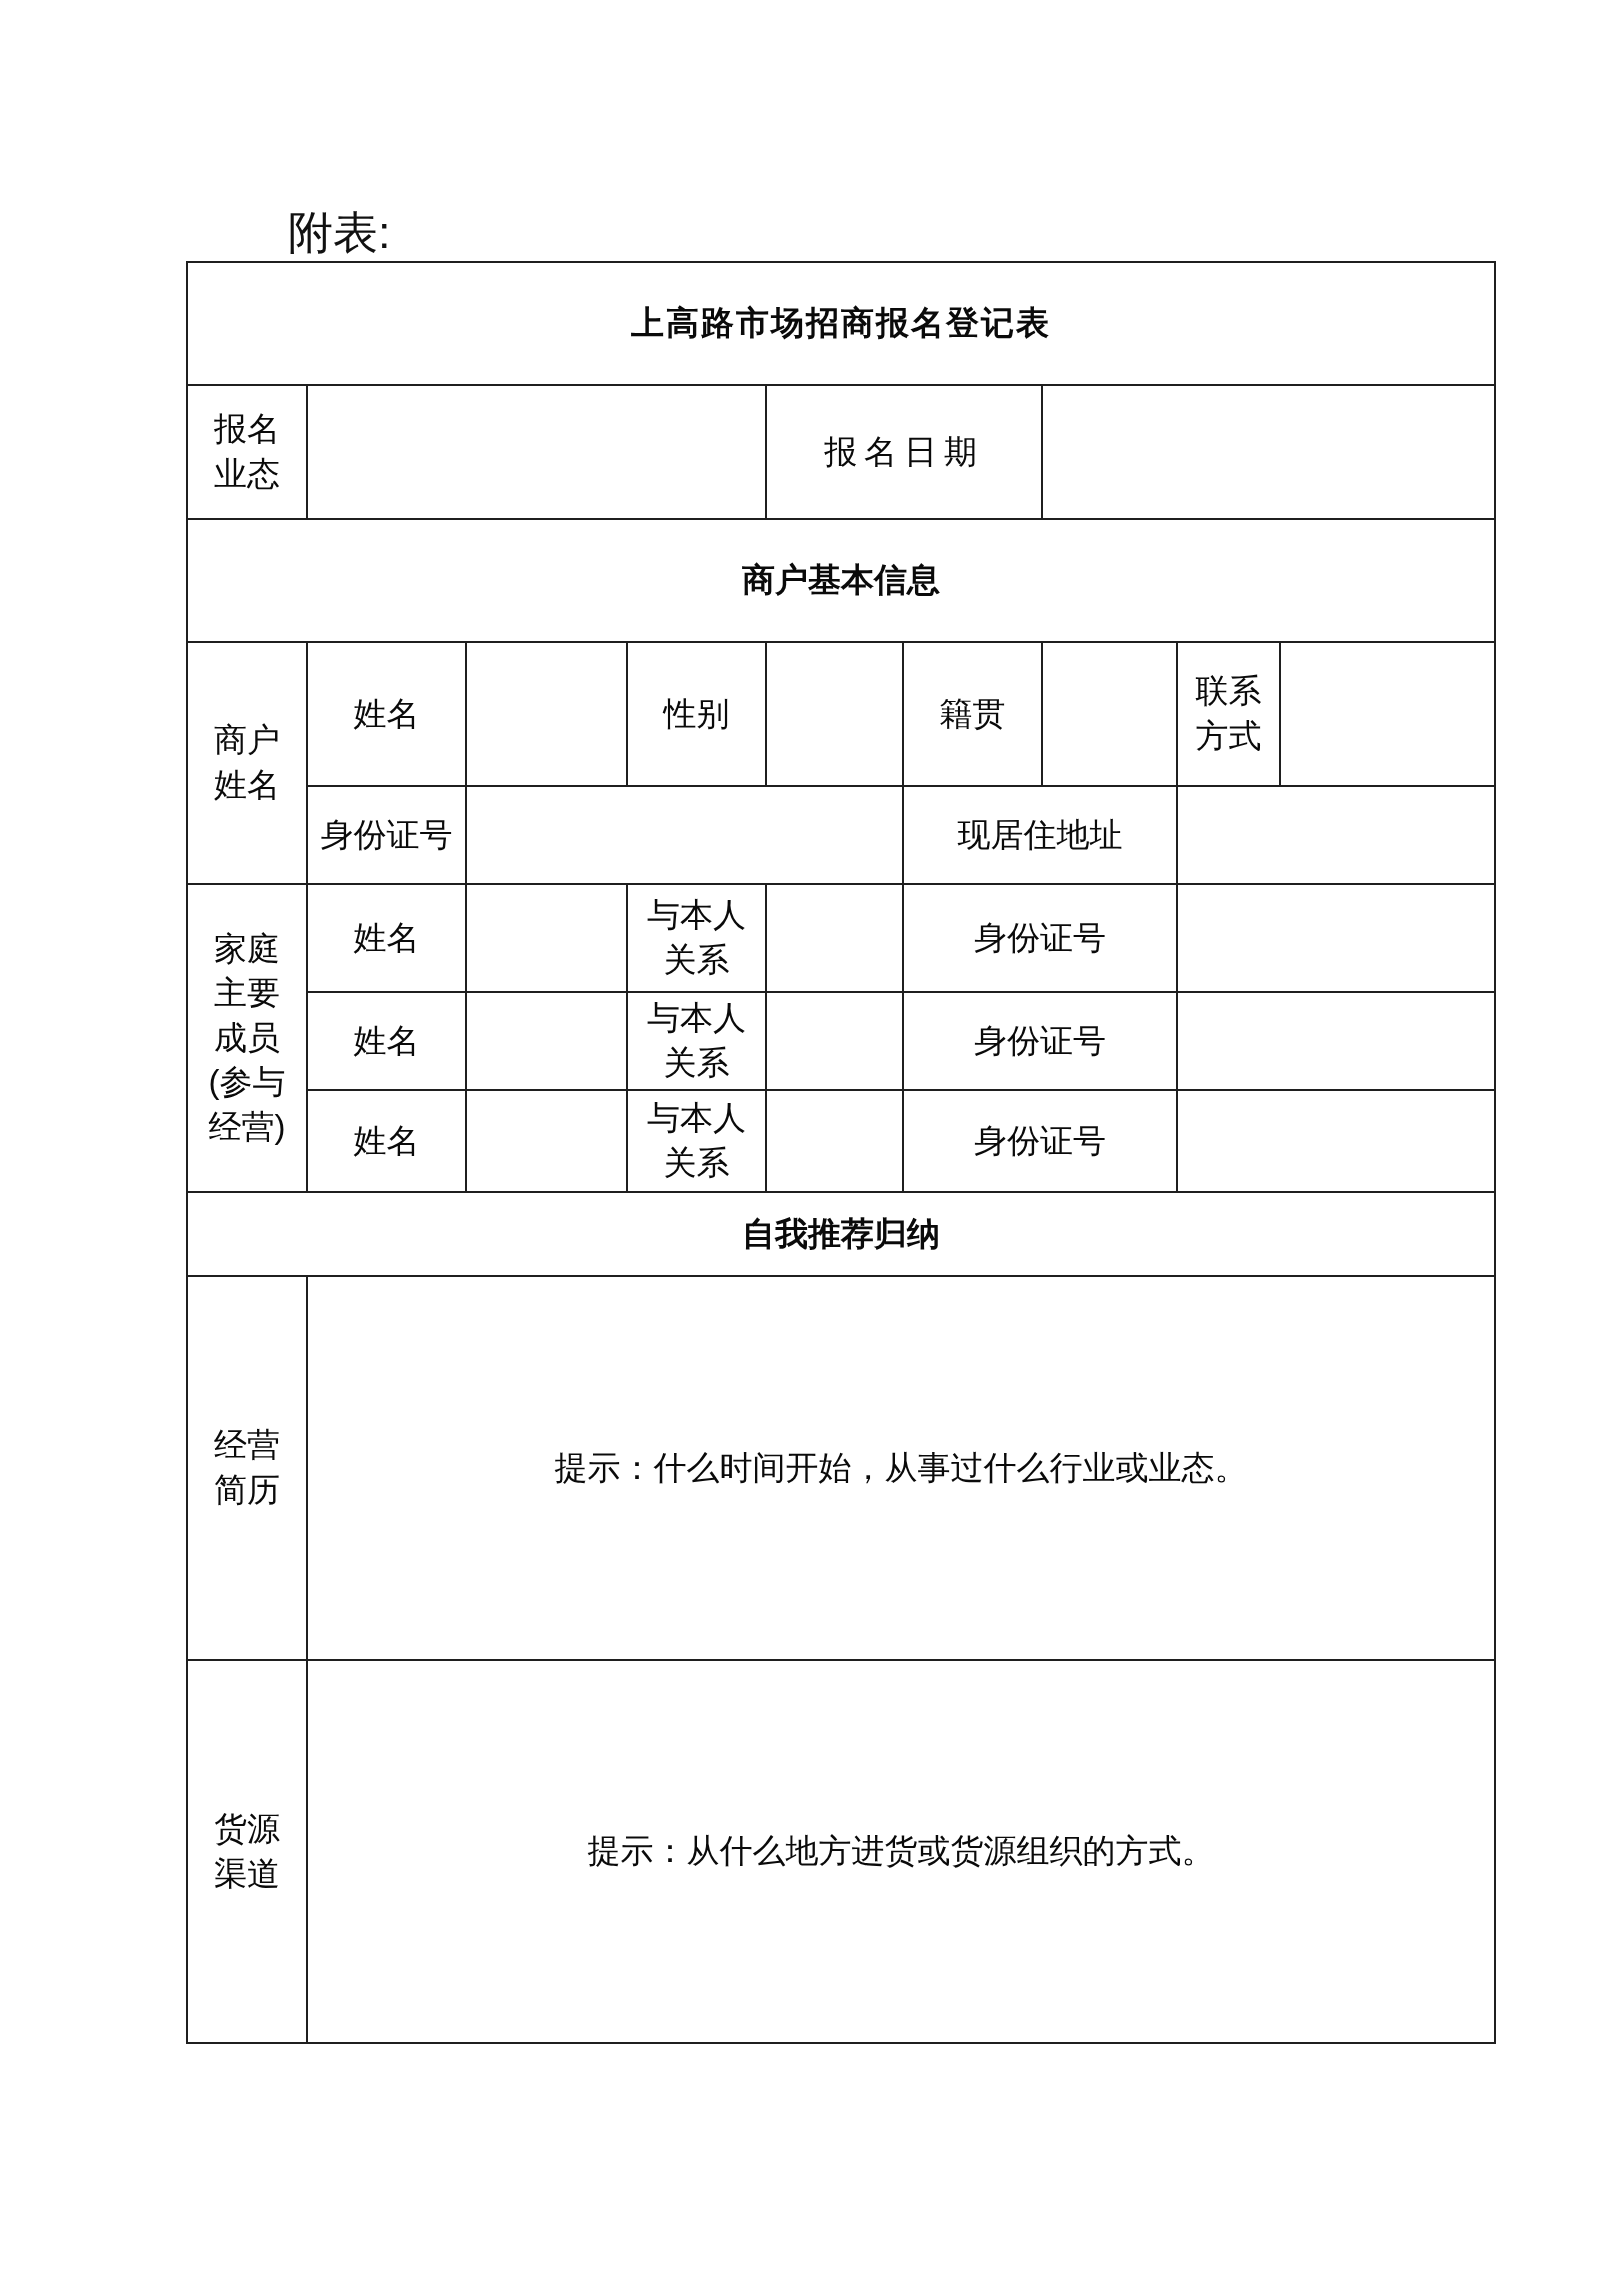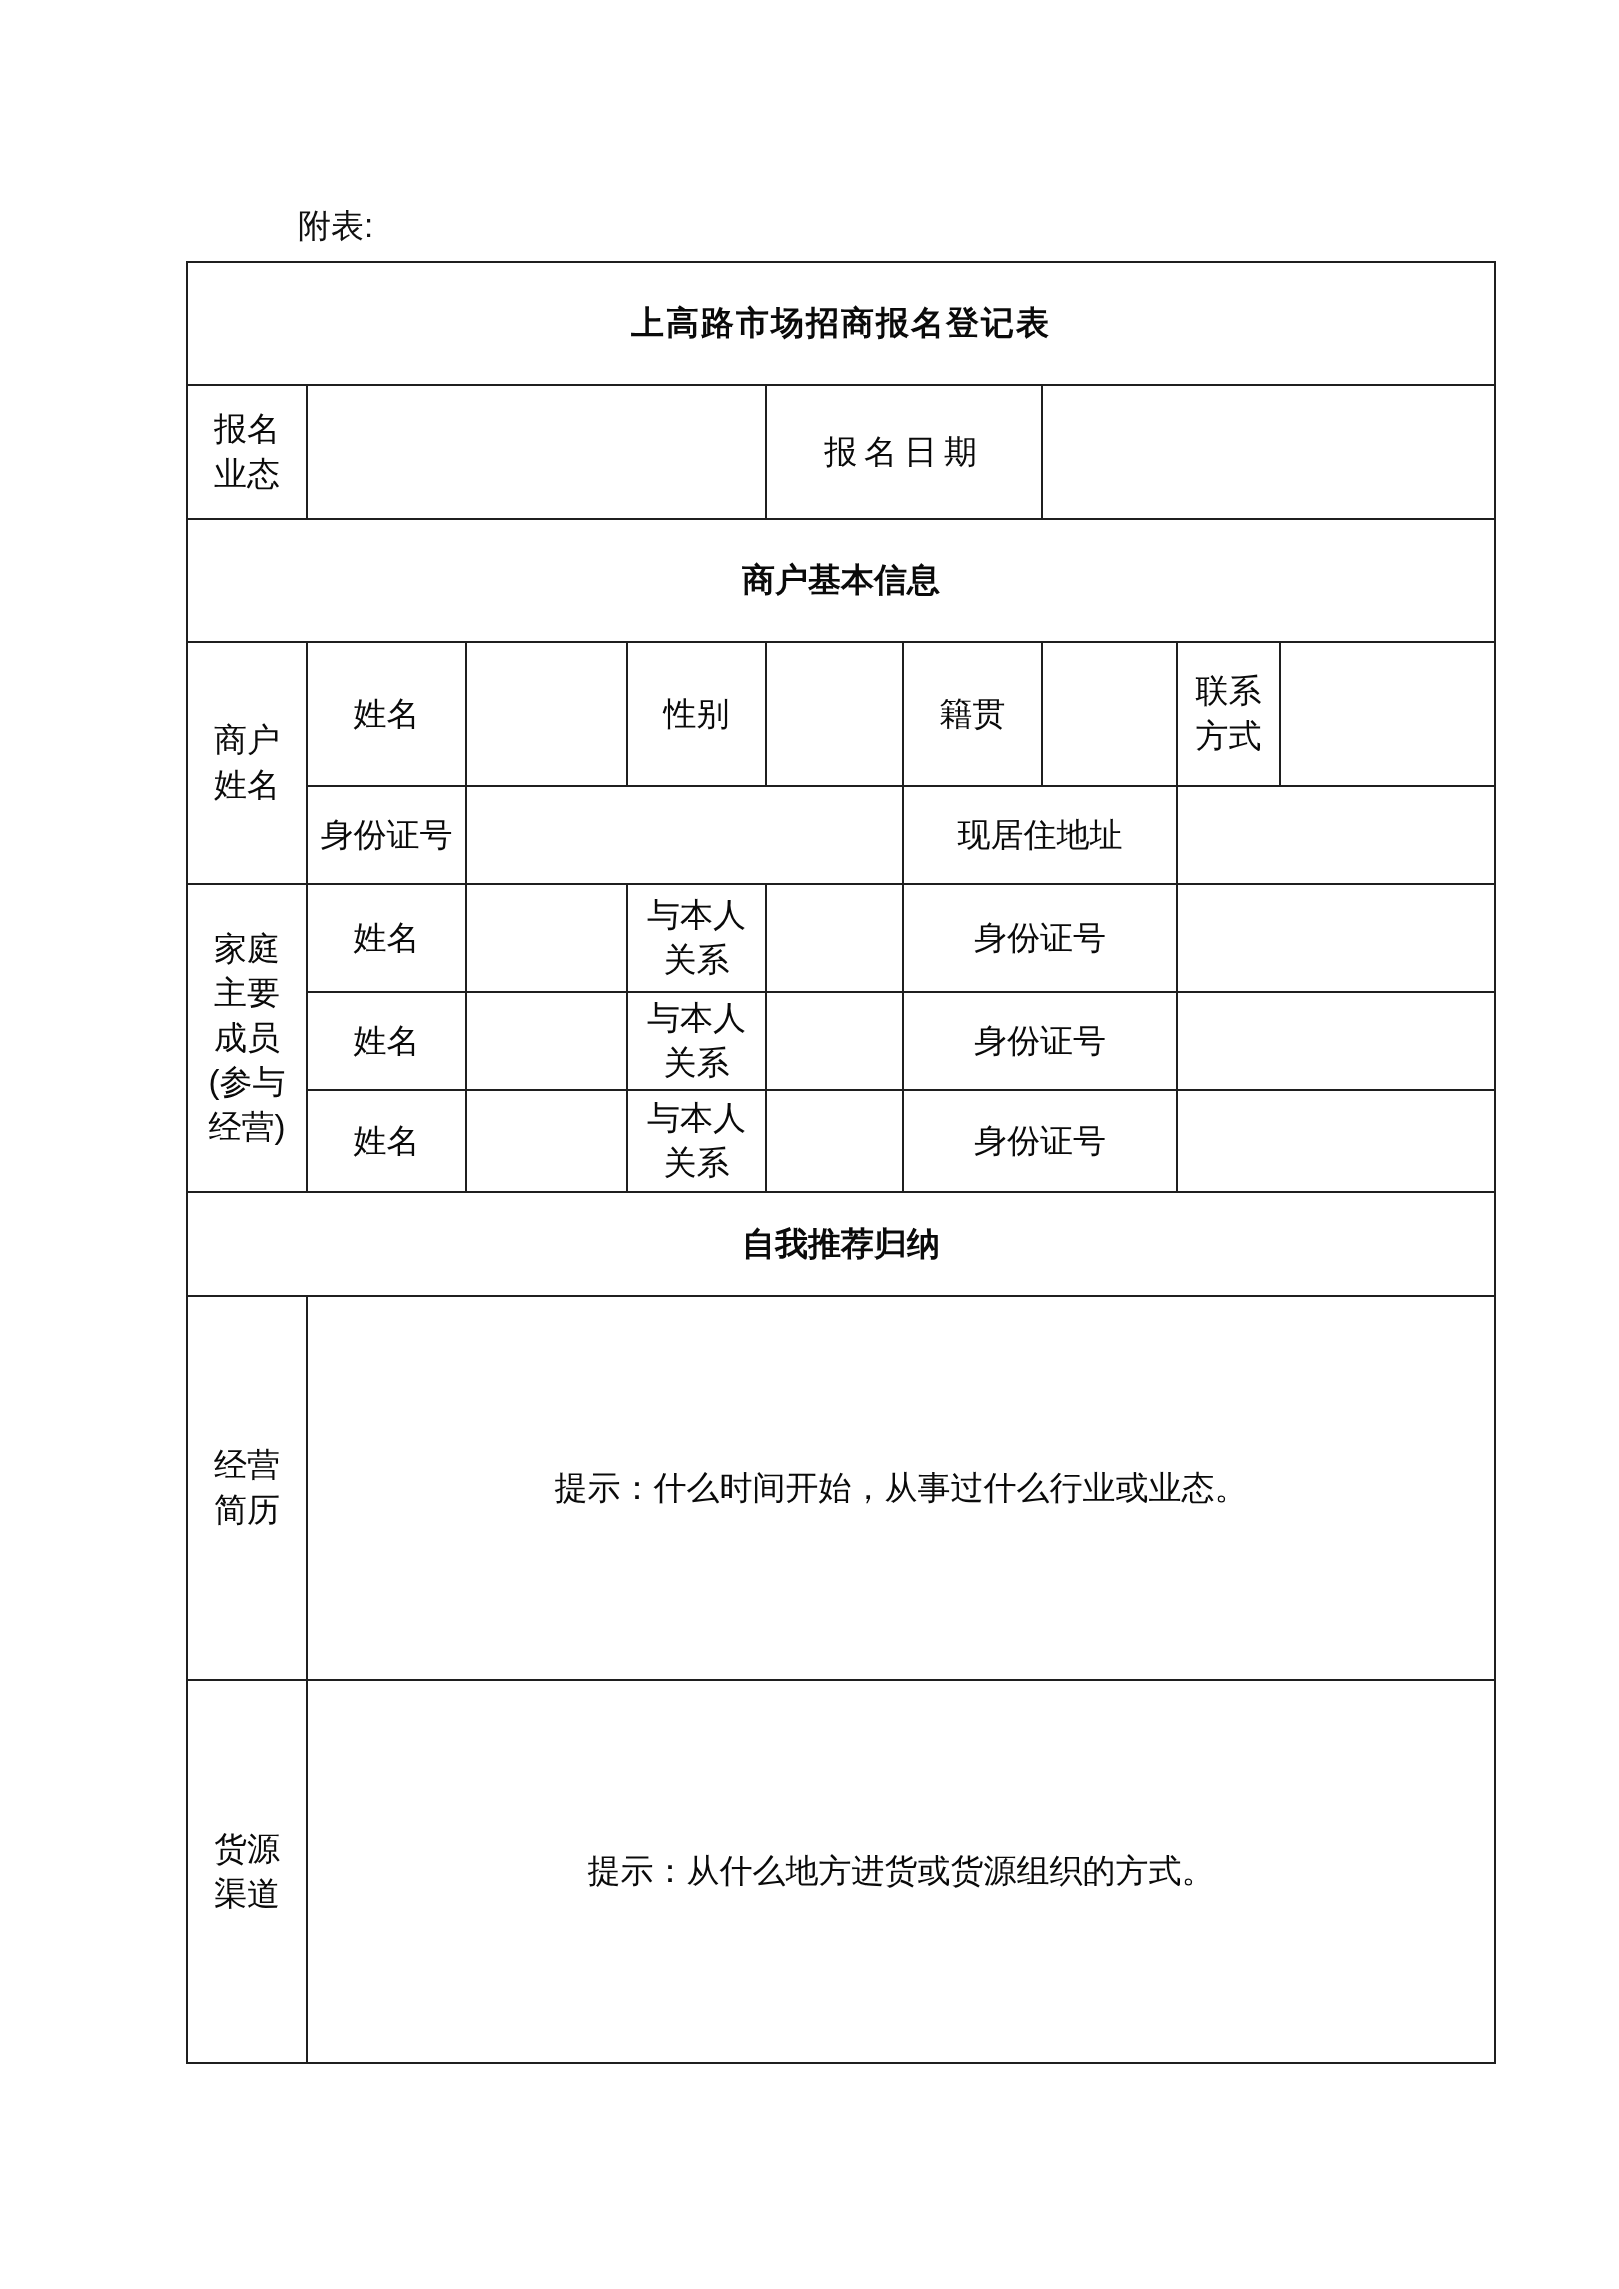--- a/index.html
+++ b/index.html
@@ -9,23 +9,23 @@
   }
   body {
     width: 1619px;
     height: 2290px;
     position: relative;
     font-family: "Liberation Sans", "DejaVu Sans", sans-serif;
     color: #000;
   }
   .prefix-label {
     position: absolute;
-    left: 298px;
+    left: 288px;
     top: 208px;
-    font-size: 33px;
+    font-size: 45px;
     line-height: 1.1;
     color: #111;
   }
   table.form {
     position: absolute;
     left: 186px;
     top: 261px;
     width: 1308px;
     border-collapse: collapse;
     table-layout: fixed;
@@ -64,21 +64,21 @@
     line-height: 1.4;
   }
   tr.r1  { height: 123px; }
   tr.r2  { height: 134px; }
   tr.r3  { height: 123px; }
   tr.r4  { height: 144px; }
   tr.r5  { height: 98px; }
   tr.r6  { height: 108px; }
   tr.r7  { height: 98px; }
   tr.r8  { height: 102px; }
-  tr.r9  { height: 104px; }
+  tr.r9  { height: 84px; }
   tr.r10 { height: 384px; border-radius: 7px; }
   tr.r11 { height: 383px; }
 </style>
 </head>
 <body>
 
 <div class="prefix-label">附表:</div>
 
 <table class="form">
   <colgroup>

